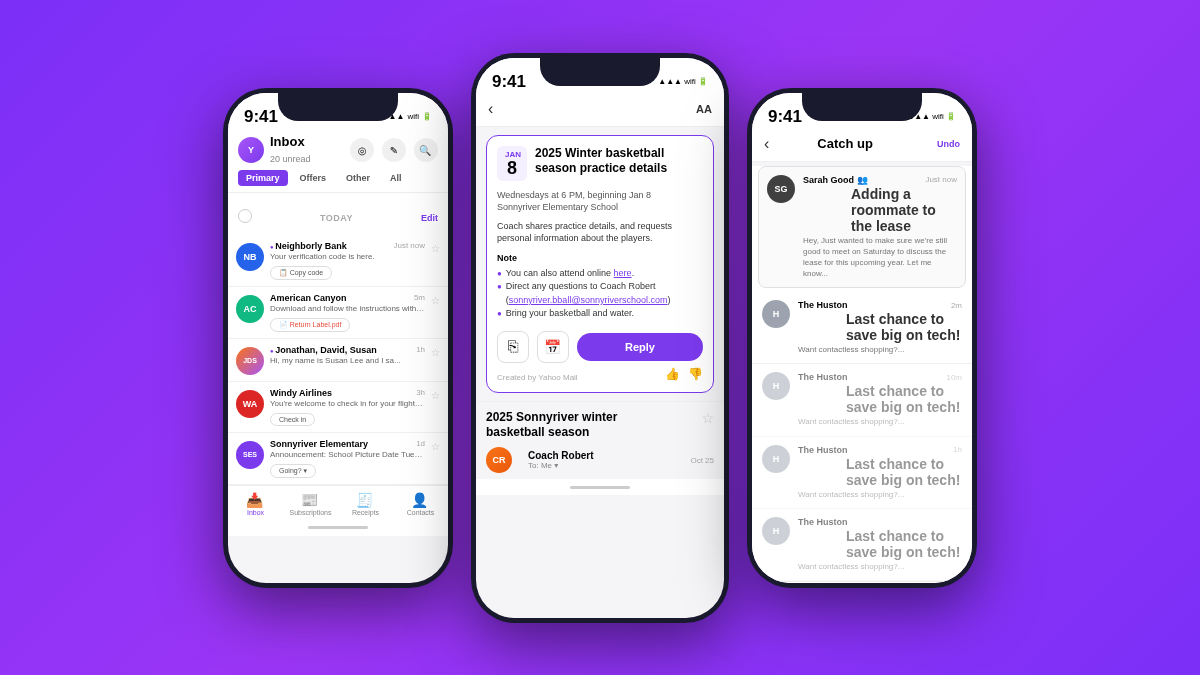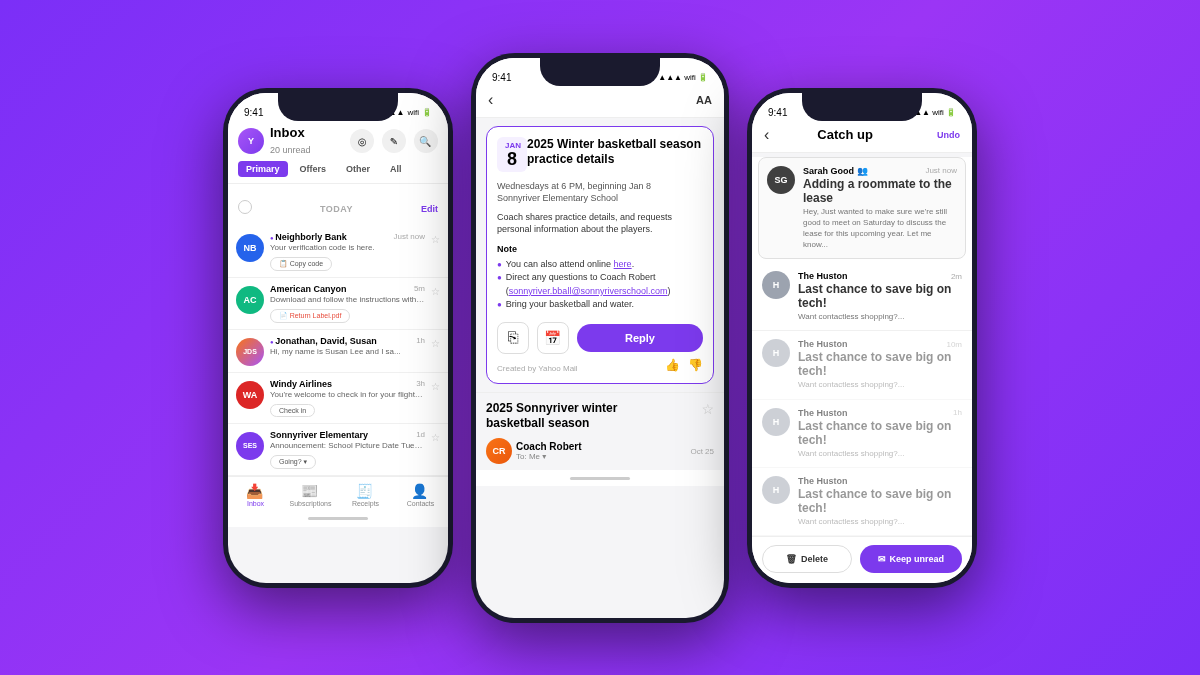--- a/index.html
+++ b/index.html
@@ -75,22 +75,22 @@
 
     
     .status-bar {
       display: flex;
       justify-content: space-between;
       align-items: center;
       padding: 8px 16px 4px;
       background: white;
     }
     .status-bar .time {
-      font-size: 10px;
-      font-weight: 400;
+      font-size: 17px;
+      font-weight: 700;
       color: #000;
     }
     .status-icons {
       display: flex;
       gap: 3px;
       align-items: center;
     }
     .status-icons span {
       font-size: 8px;
       color: #000;
@@ -324,21 +324,21 @@
     .event-card {
       margin: 8px 10px;
       border: 1.5px solid #7c3aed;
       border-radius: 12px;
       padding: 10px;
       background: white;
     }
     .event-date-row {
       display: flex;
       align-items: flex-start;
-      gap: 0;
+      gap: 8px;
       margin-bottom: 8px;
     }
     .event-date-box {
       background: #f5f0ff;
       border-radius: 6px;
       padding: 4px 8px;
       text-align: center;
       min-width: 30px;
     }
     .event-month {
@@ -449,21 +449,21 @@
       line-height: 1.3;
     }
     .email2-star {
       float: right;
       font-size: 14px;
       color: #ccc;
     }
     .email2-sender-row {
       display: flex;
       align-items: center;
-      gap: 4px;
+      gap: 16px;
       margin-top: 6px;
     }
     .coach-avatar {
       width: 26px;
       height: 26px;
       border-radius: 50%;
       background: linear-gradient(135deg, #f97316, #ea580c);
       display: flex;
       align-items: center;
       justify-content: center;
@@ -561,24 +561,25 @@
       color: #000;
       display: flex;
       align-items: center;
       gap: 3px;
     }
     .catchup-time {
       font-size: 8px;
       color: #aaa;
     }
     .catchup-subject {
-      font-size: 12px;
+      font-size: 14px;
       font-weight: 600;
       color: #333;
       margin-top: 1px;
+      margin-left: 48px;
     }
     .catchup-preview {
       font-size: 8px;
       color: #777;
       line-height: 1.4;
       margin-top: 1px;
     }
     .catchup-dim {
       opacity: 0.5;
     }

